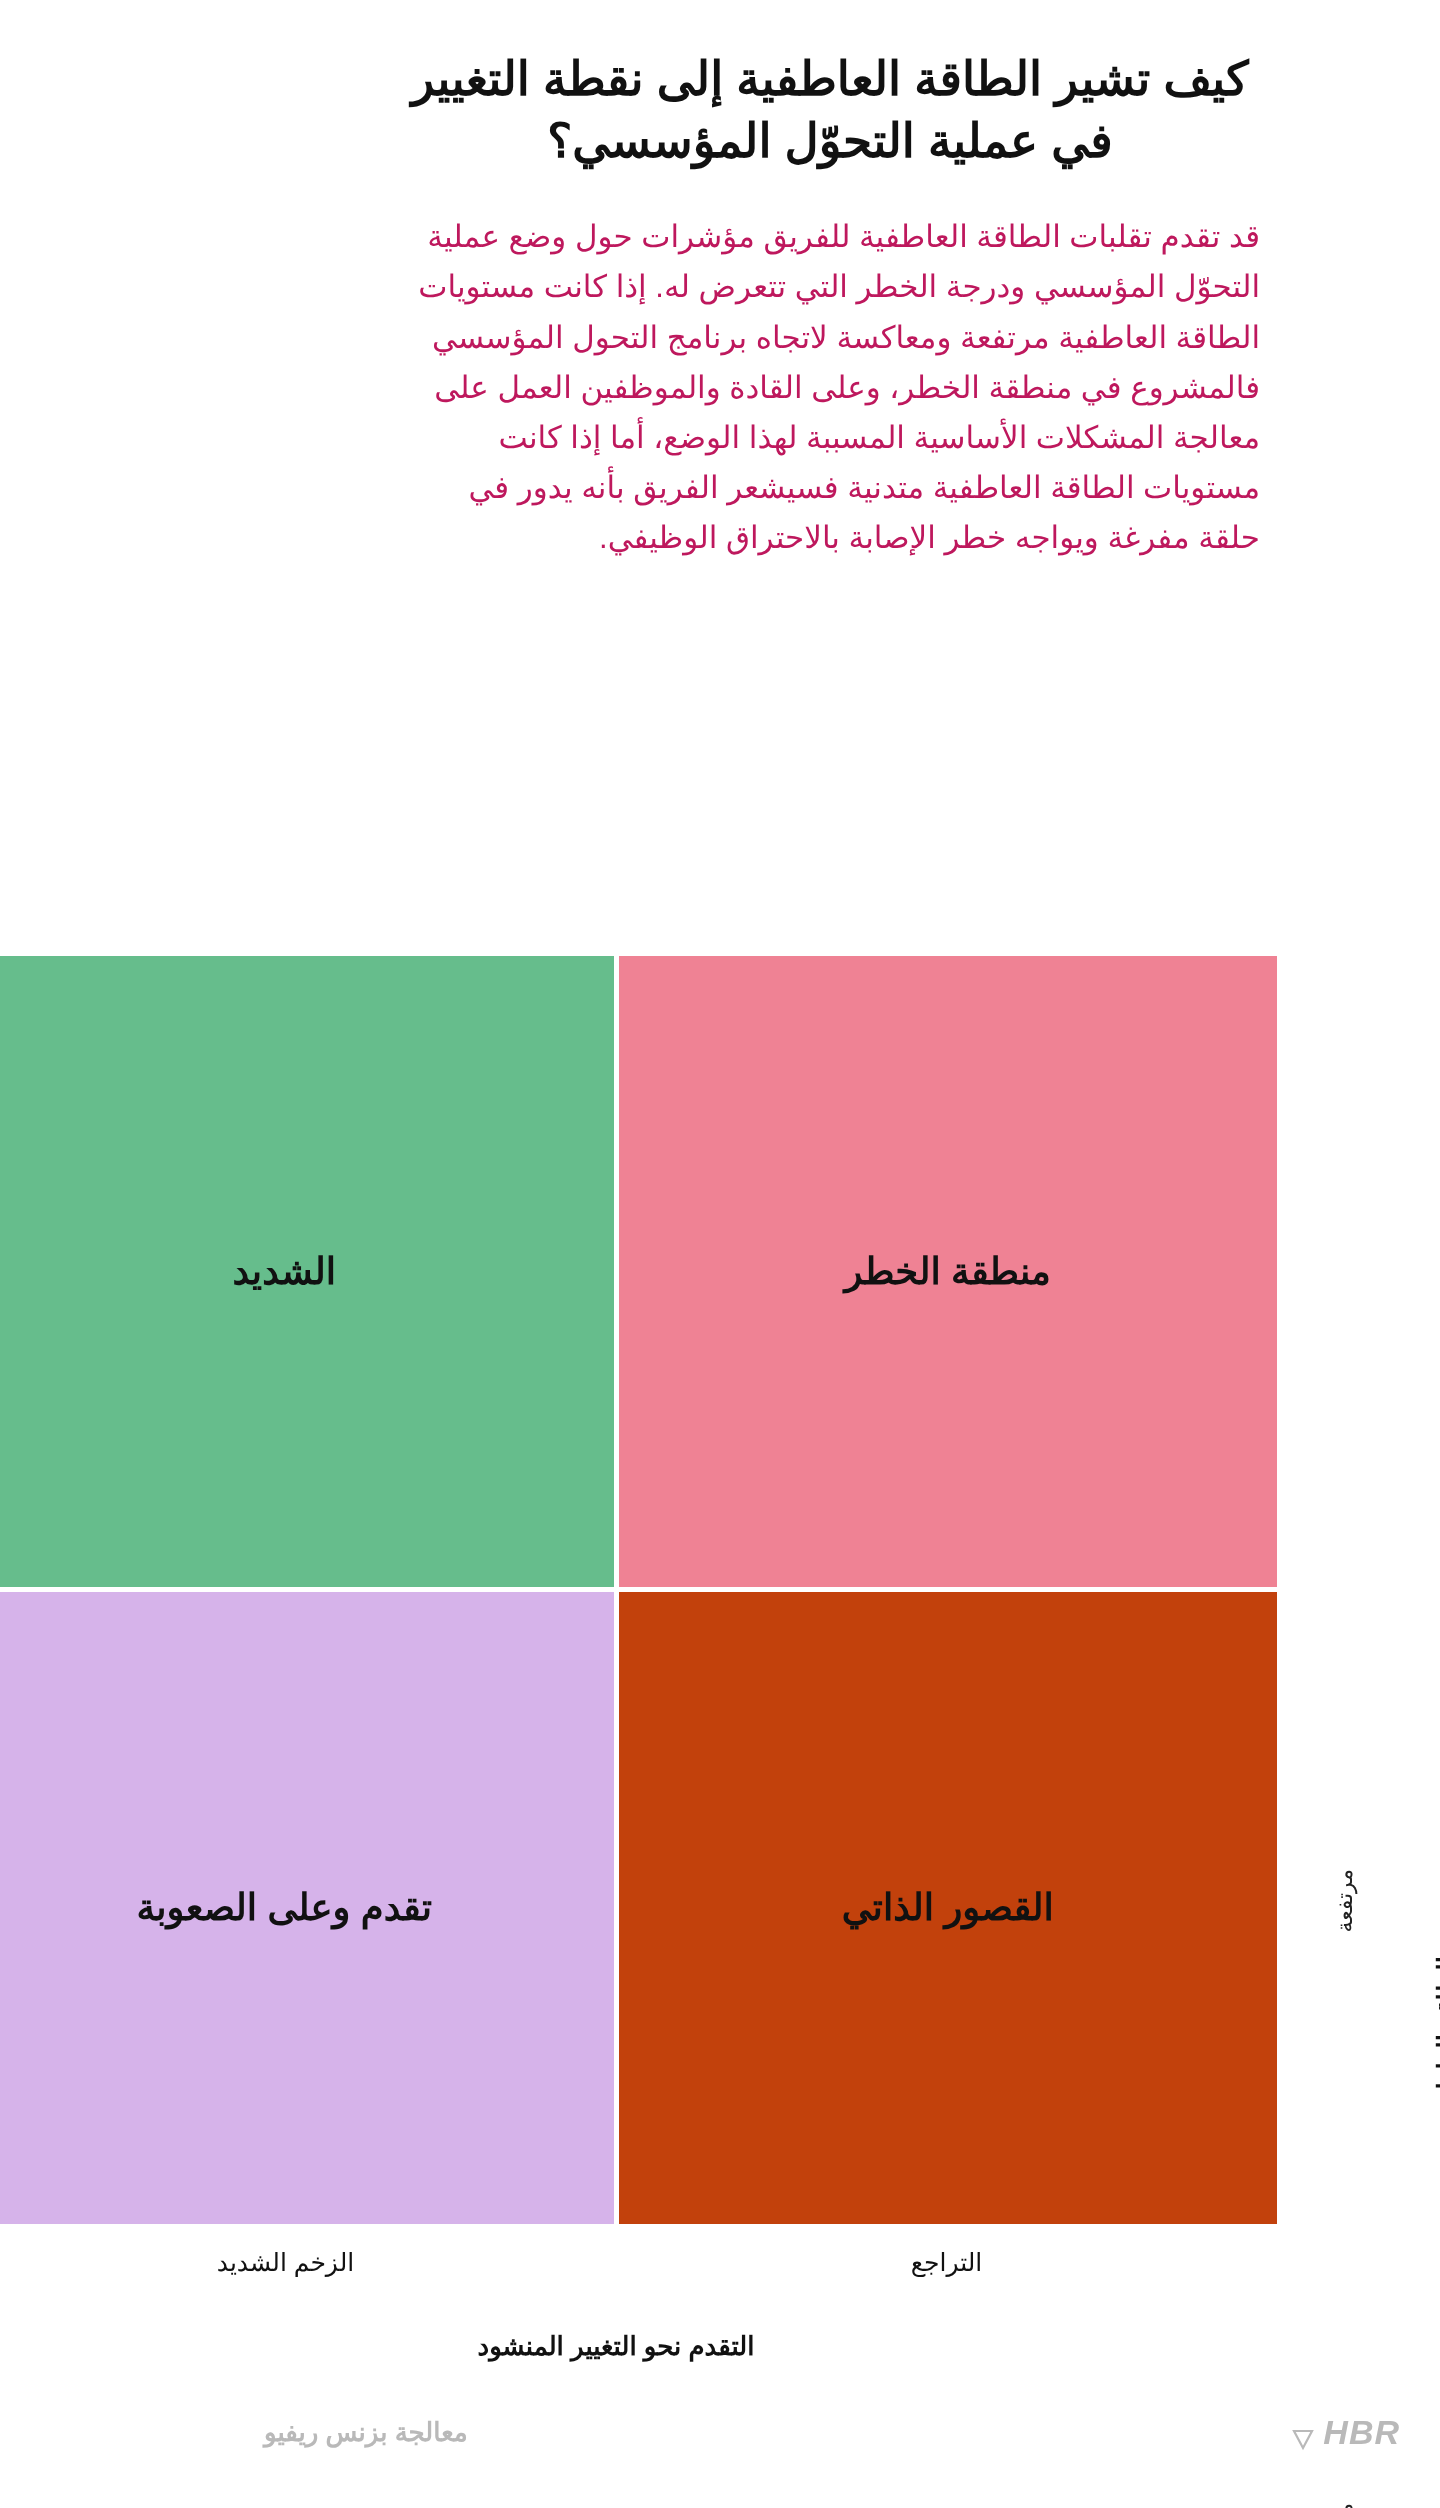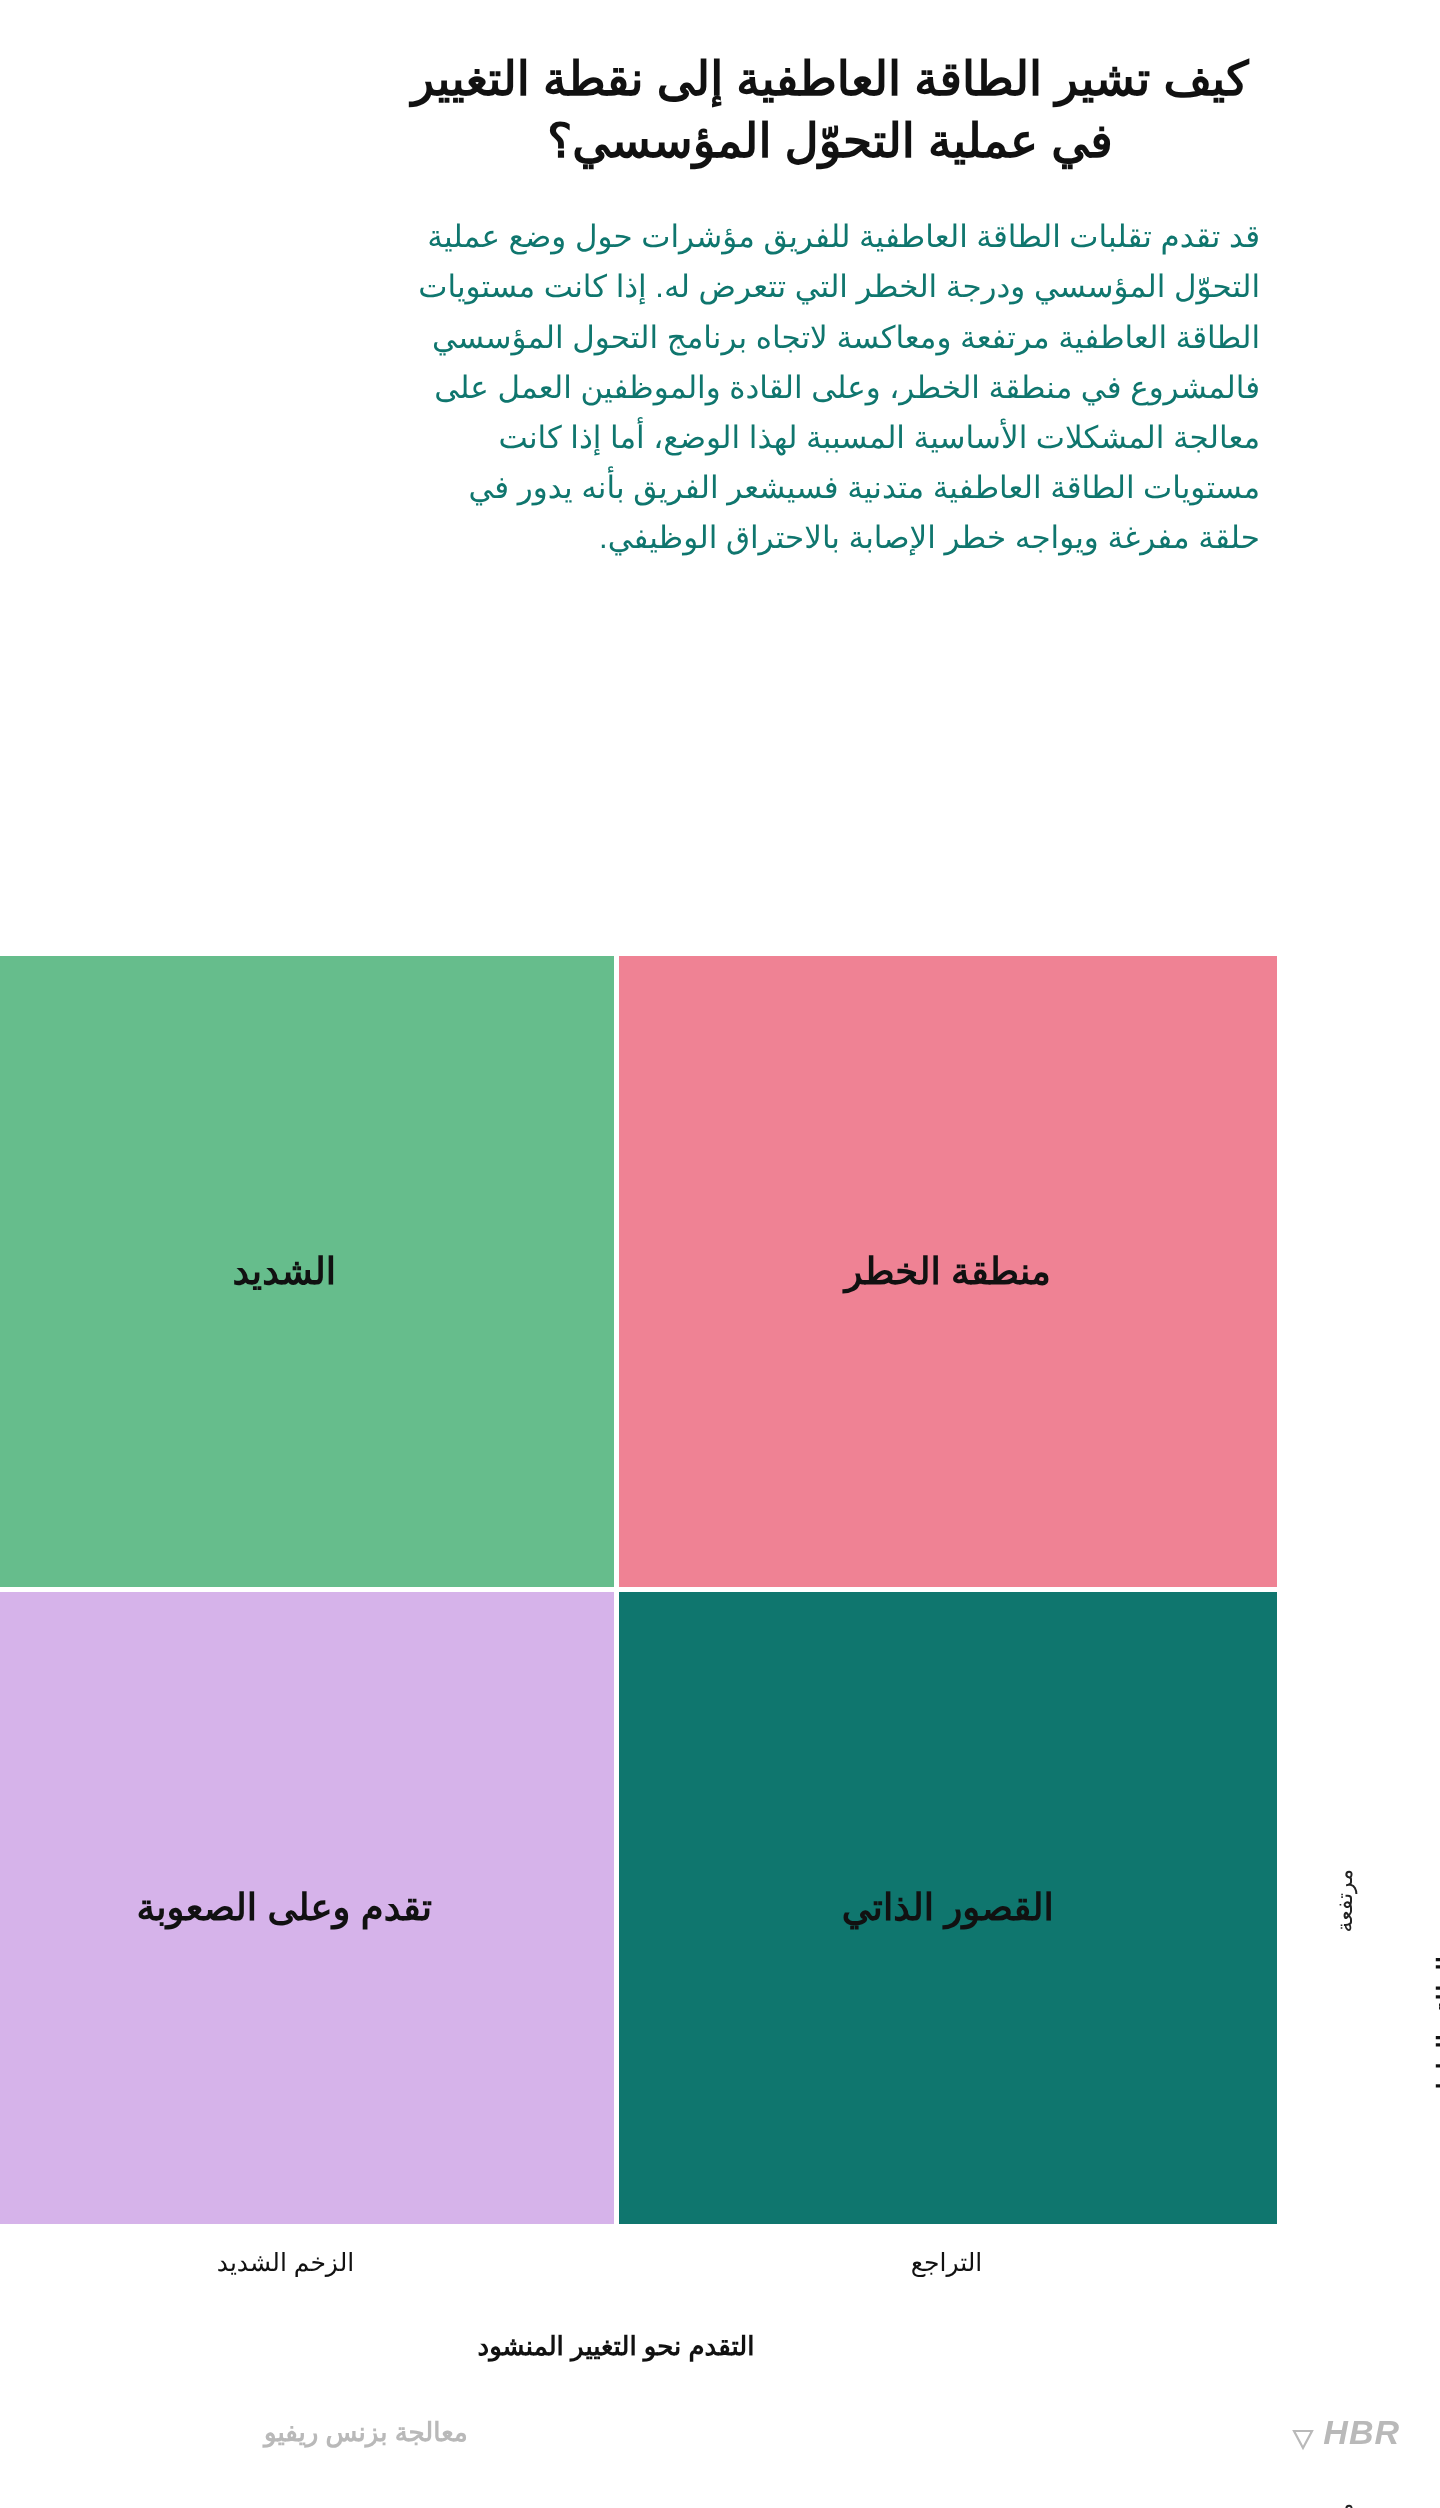--- a/index.html
+++ b/index.html
@@ -35,21 +35,21 @@
     font-weight: bold;
     text-align: center;
     letter-spacing: 0;
     margin: 0 0 40px 0;
     color: #111111;
   }
   .intro {
     font-size: 31px;
     line-height: 1.62;
     text-align: right;
-    color: #0f766e;
+    color: #be185d;
     margin: 0;
     padding: 0 10px 0 10px;
   }
 
   
   .chart-wrap {
     margin-top: 62px;
     position: relative;
     width: 1440px;
     height: 1450px;
@@ -182,21 +182,21 @@
     <div class="y-tick high">مرتفعة</div>
     <div class="y-tick low">متدنية</div>
 
     <div class="matrix">
       <div class="quad" style="background:#ef8294;">
         <span>منطقة الخطر</span>
       </div>
       <div class="quad" style="background:#66bd8c;">
         <span>الشديد</span>
       </div>
-      <div class="quad" style="background:#0f766e;justify-content:center;">
+      <div class="quad" style="background:#c2410c;justify-content:center;">
         <span>القصور الذاتي</span>
       </div>
       <div class="quad" style="background:#d6b3ea;">
         <span>تقدم وعلى الصعوبة</span>
       </div>
     </div>
 
     <div class="x-ticks">
       <div class="x-tick">التراجع</div>
       <div class="x-tick">الزخم الشديد</div>

